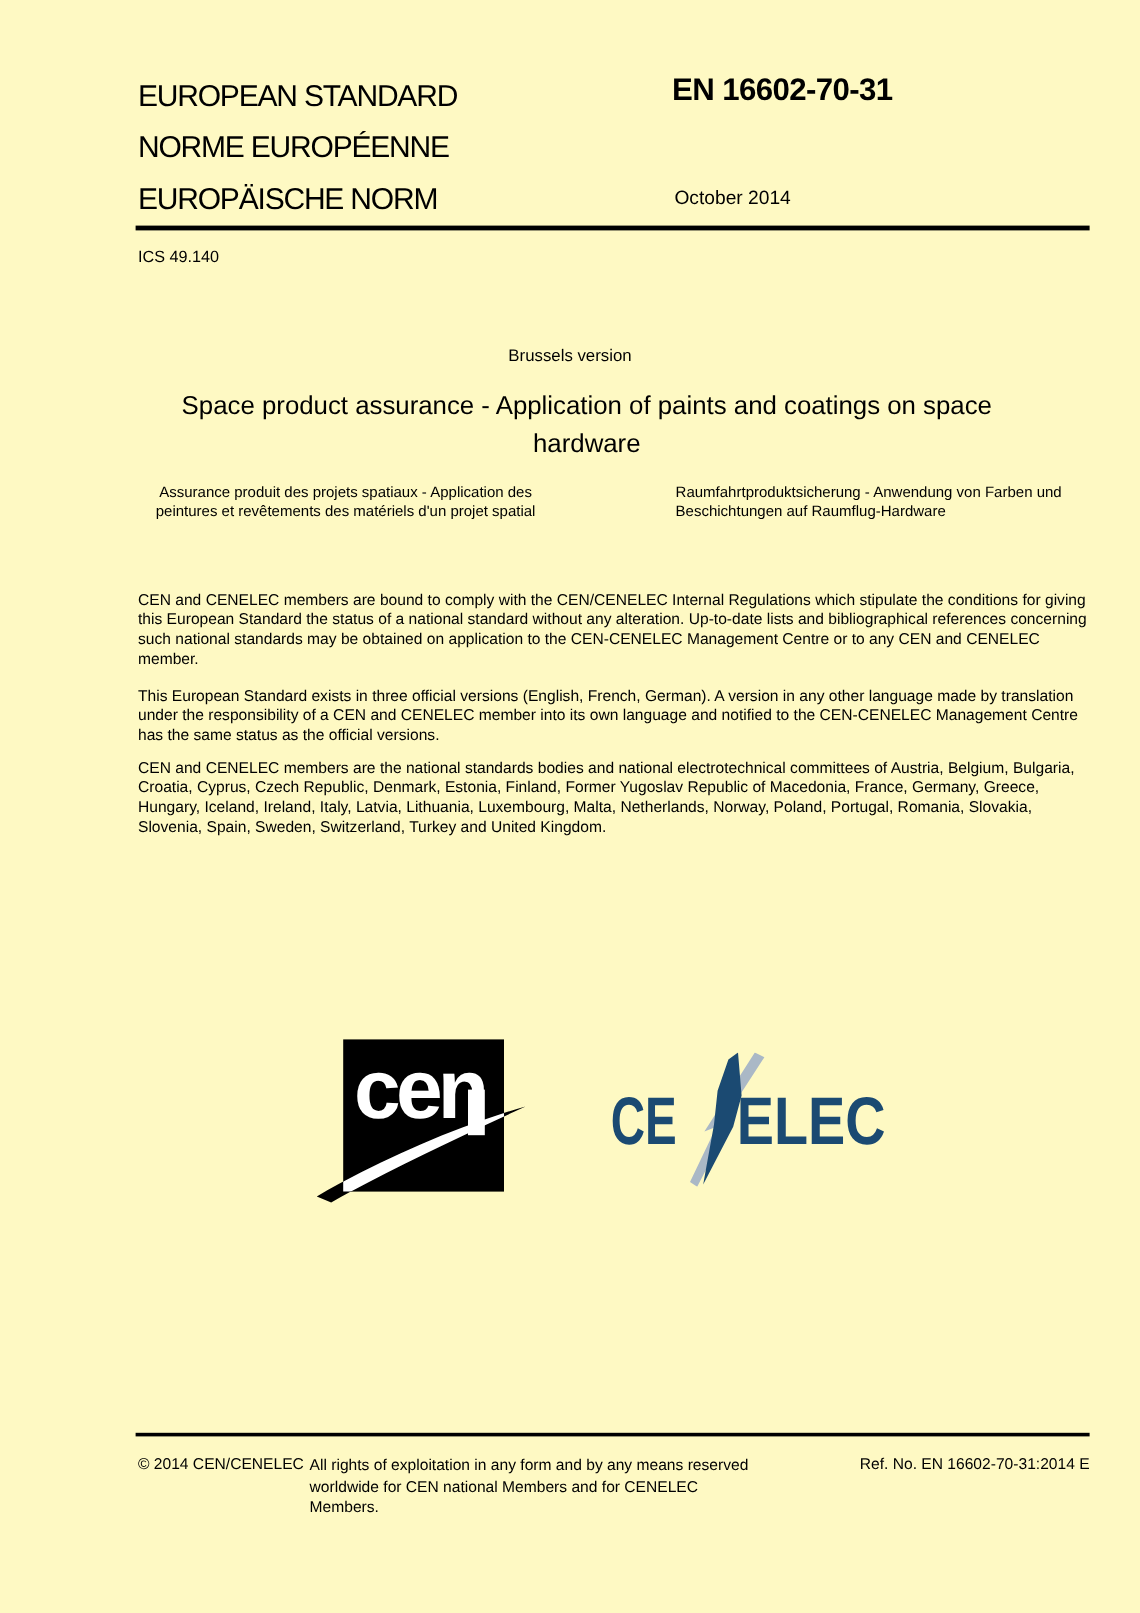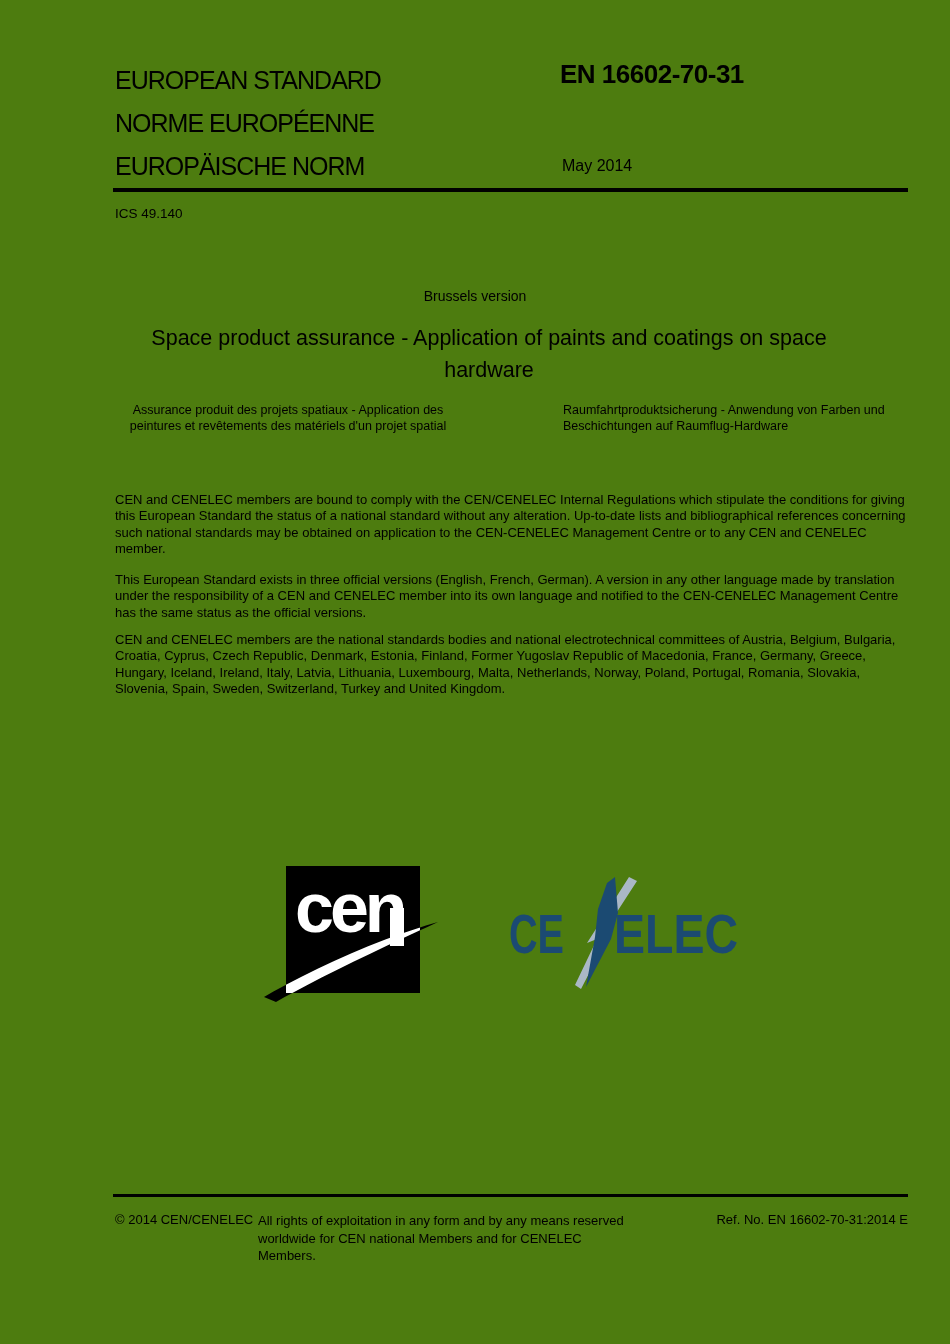--- a/index.html
+++ b/index.html
@@ -1,19 +1,19 @@
 <!DOCTYPE html>
 <html><head>
 <meta charset="utf-8">
 <style>
   html,body{margin:0;padding:0;background:#888;}
   .page{
     position:relative;
     width:950px;height:1344px;
-    background:#4d7c0f;
+    background:#fef9c3;
     font-family:"Liberation Sans", sans-serif;
     color:#000;
     overflow:hidden;
     margin:0 auto;
     text-decoration:underline;
   }
   .abs{position:absolute;}
 
   
   .hdr-titles{left:115px;top:59px;font-size:25px;letter-spacing:-1px;line-height:43px;white-space:nowrap;}
@@ -55,21 +55,21 @@
 
 <div class="page">
 
   <div class="abs hdr-titles">
     <div>EUROPEAN STANDARD</div>
     <div>NORME EUROPÉENNE</div>
     <div>EUROPÄISCHE NORM</div>
   </div>
 
   <div class="abs std-number">EN 16602-70-31</div>
-  <div class="abs std-date">May 2014</div>
+  <div class="abs std-date">October 2014</div>
 
   <div class="abs rule rule1"></div>
 
   <div class="abs ics">ICS 49.140</div>
 
   <div class="abs version">Brussels version</div>
 
   <div class="abs main-title-wrap">
     <div class="main-title-inner">Space product assurance - Application of paints and coatings on space hardware</div>
   </div>

